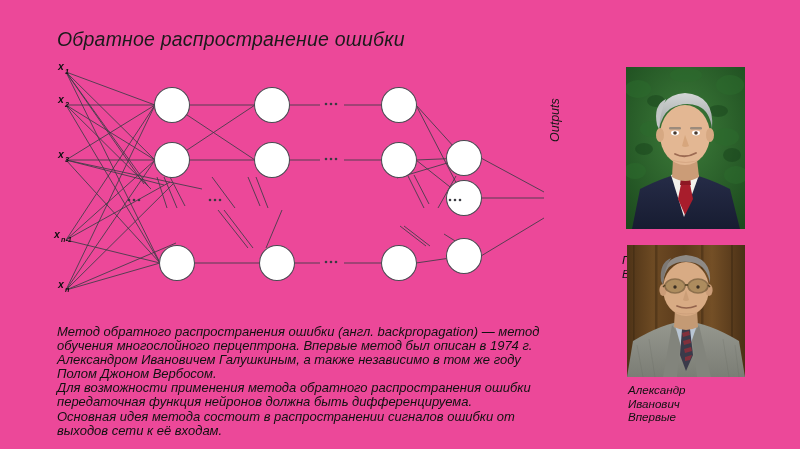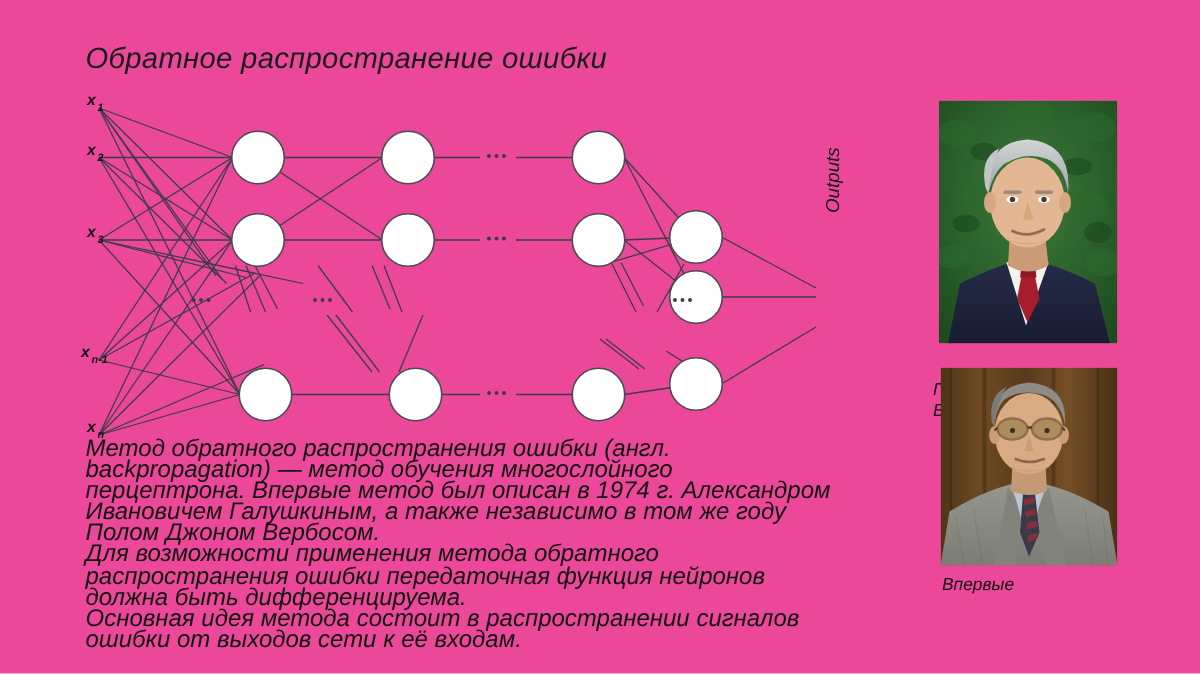--- a/index.html
+++ b/index.html
@@ -83,23 +83,23 @@
     color: #161616;
     transform: rotate(-90deg);
     transform-origin: left top;
     white-space: nowrap;
   }
 
   
   #body-text {
     position: absolute;
     left: 57px;
-    top: 293px;
+    top: 325px;
     width: 500px;
-    font-size: 16px;
+    font-size: 13px;
     line-height: 14.1px;
     color: #111111;
   }
   #body-text p {
     margin: 0;
   }
 
   
   .photo {
     position: absolute;
@@ -456,16 +456,18 @@
 
       <path d="M59 45 L56 55 Q59 57 62 55 Z" fill="#c99b74" opacity="0.85"></path>
 
       <path d="M50 61 Q59 65 69 61" stroke="#93634c" stroke-width="1.7" fill="none" stroke-linecap="round"></path>
 
       <path d="M45 66 Q59 73 74 66 Q60 71 45 66 Z" fill="#c59874" opacity="0.55"></path>
     </svg>
   </div>
 
   <div class="caption" id="caption-galushkin">
+    <span class="cap-line">Александр</span>
+    <span class="cap-line">Иванович</span>
     <span class="cap-line">Впервые</span>
   </div>
 
 </div>
 
 </body></html>

